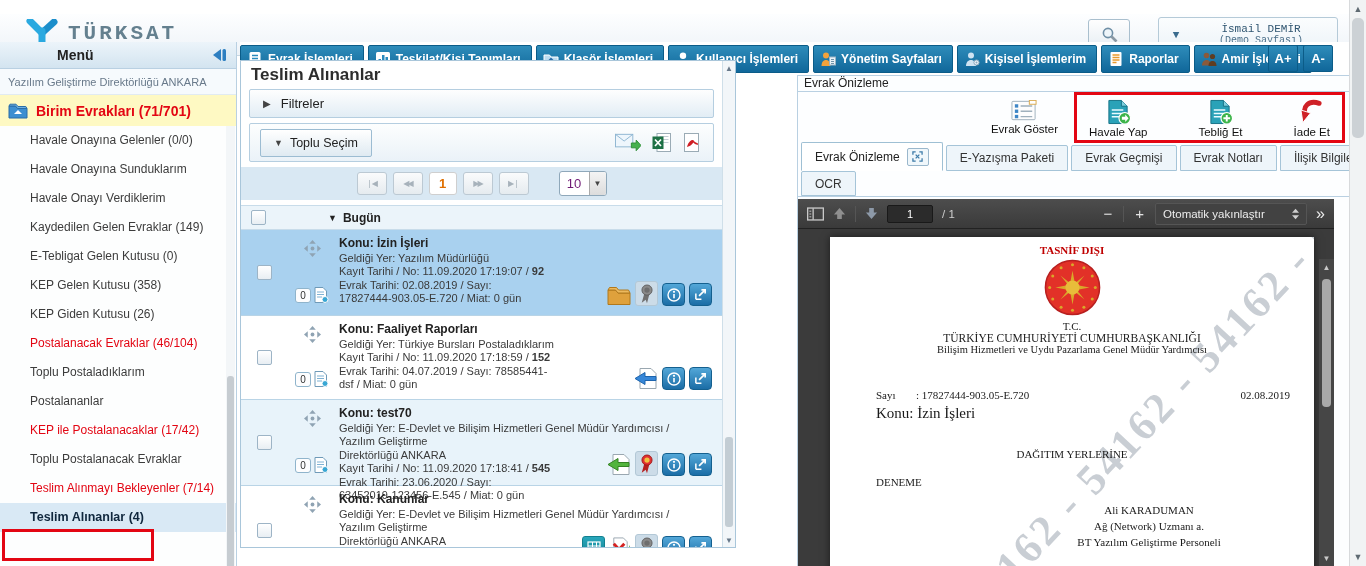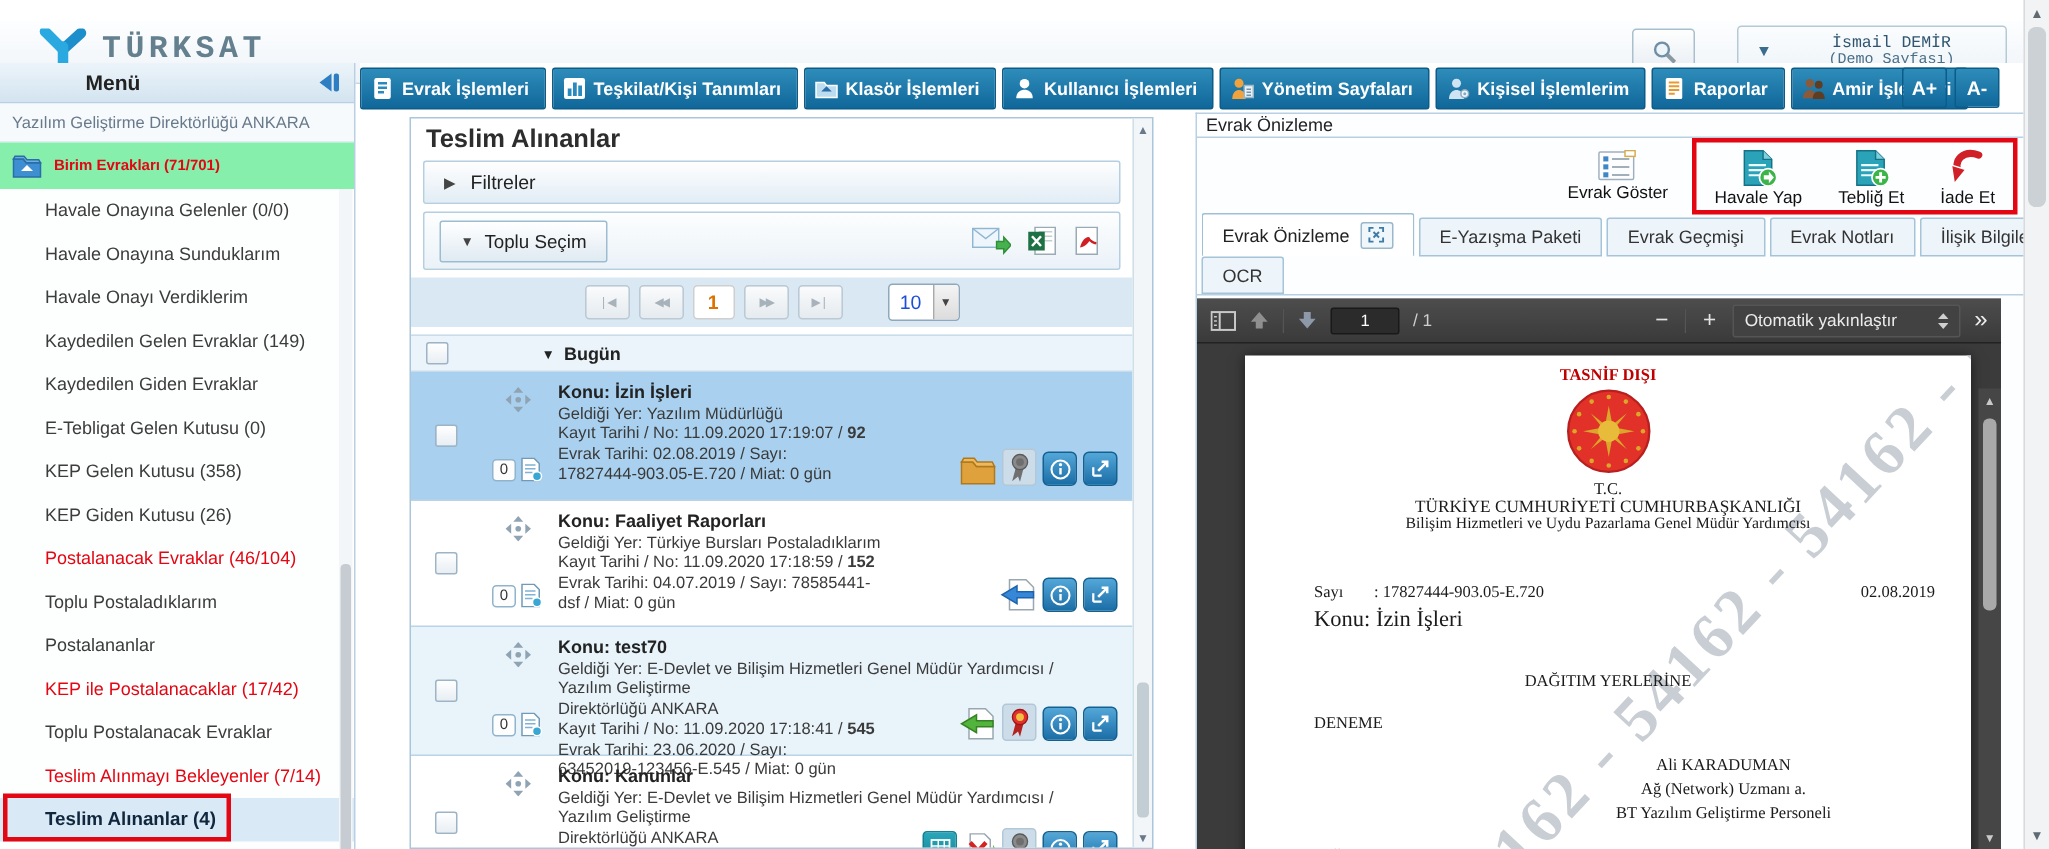--- a/index.html
+++ b/index.html
@@ -24,21 +24,21 @@
 
   
   .sidebar { position:absolute; left:0; top:42px; width:237px; height:524px; background:#fdfefe;
     border-right:1px solid #b9d0e2; }
   .menu-head { height:27px; display:flex; align-items:center; padding:0 9px;
     background:linear-gradient(180deg,#ecf4fa,#d3e4f0); border-bottom:1px solid #b9d0e2; }
   .menu-head .t { flex:1; font-size:14px; font-weight:bold; color:#222;margin-left:48px; }
   .org { height:26px; line-height:26px; padding-left:8px; font-size:11px; color:#68798a;
     background:#f6fafd; border-bottom:1px solid #e1ebf2; white-space:nowrap; }
   .root-item { height:31px; display:flex; align-items:center; gap:8px; padding-left:8px;
-    font-size:10px; font-weight:bold; color:#e30613; background:#86efac; }
+    font-size:14px; font-weight:bold; color:#e30613; background:#fef9c3; }
   .menu-list { list-style:none; }
   .menu-list li { height:29px; line-height:29px; padding-left:30px; font-size:12px; color:#3c3c3c;
     white-space:nowrap; cursor:default; }
   .menu-list li.red { color:#e30613; }
   .menu-list li.sel { background:#d9e9f5; color:#10273d; font-weight:bold; font-size:12.5px; }
   .side-scroll { position:absolute; right:1px; top:84px; bottom:0; width:9px; background:#f3f6f8; }
   .side-thumb { position:absolute; left:1px; width:7px; top:250px; height:225px; background:#c6ccd1; border-radius:3px; }
   .red-frame-menu { position:absolute; left:2px; top:487px; width:152px; height:32px;
     border:3px solid #e30613; z-index:6; pointer-events:none; }
 
@@ -47,43 +47,43 @@
   .nav-row { display:flex; gap:4px; padding-top:3px; }
   .nav-btn { height:28px; display:inline-flex; align-items:center; gap:5px; padding:0 10px 0 6px;
     background:linear-gradient(180deg,#2e8cba,#10679a); border:1px solid #0b5c88; border-radius:2px;
     color:#fff; font-size:12px; font-weight:bold; white-space:nowrap; cursor:pointer; }
   .font-btns { position:absolute; right:16px; top:3px; display:flex; gap:5px; }
   .font-btn { width:30px; height:27px; background:linear-gradient(180deg,#2e8cba,#10679a);
     border:1px solid #0b5c88; border-radius:2px; color:#fff; font-size:13px; font-weight:bold;
     display:flex; align-items:center; justify-content:center; cursor:pointer; }
 
   
-  .mid { position:absolute; left:240px; top:78px; width:496px; height:488px; background:#fff;
-    border:1px solid #a9c6da; overflow:hidden;margin-left:33px; }
+  .mid { position:absolute; left:240px; top:60px; width:496px; height:488px; background:#fff;
+    border:1px solid #a9c6da; overflow:hidden; }
   .mid-inner { position:absolute; left:0; right:13px; top:0; bottom:0; }
   .mid-title { margin:4px 0 4px 10px; font-size:17px; font-weight:bold; color:#2d2d2d; }
   .filt-bar { margin:2px 8px 0; height:29px; border:1px solid #b5cee0; border-radius:2px;
     background:linear-gradient(180deg,#fefefe,#e2edf5); display:flex; align-items:center; gap:10px;
     padding-left:13px; font-size:13px; color:#222; cursor:pointer; }
   .tool-bar { margin:5px 8px 0; height:39px; border:1px solid #b5cee0; border-radius:2px;
     background:linear-gradient(180deg,#fdfefe,#eaf2f8); display:flex; align-items:center; padding:0 10px; }
   .bulk-btn { height:28px; display:inline-flex; align-items:center; gap:7px; padding:0 13px;
     background:linear-gradient(180deg,#ffffff,#dfeaf2); border:1px solid #9cbcd2; border-radius:2px;
     font-size:12.5px; color:#222; cursor:pointer; }
   .tool-icons { margin-left:auto; display:flex; align-items:center; gap:11px; padding-right:2px; }
   .pag-bar { margin:5px 0 0; height:33px; background:#d9e8f3; display:flex; align-items:center;
     justify-content:center; gap:6px; }
   .pag-btn { width:30px; height:23px; border:1px solid #bcc9d3; border-radius:3px; color:#a7b2bb;
     background:linear-gradient(180deg,#fafbfc,#e5ebef); display:flex; align-items:center;
     justify-content:center; font-size:8px; letter-spacing:-1px; cursor:pointer; }
   .pag-page { width:28px; height:23px; border:1px solid #cfcfcf; border-radius:3px; background:#fff;
     color:#e07000; font-weight:bold; font-size:13px; display:flex; align-items:center; justify-content:center; }
   .size-sel { margin-left:24px; width:48px; height:25px; background:#fff; border:1px solid #8fa8ba;
     border-radius:3px; display:flex; overflow:hidden; cursor:pointer; }
-  .size-sel .v { flex:1; display:flex; align-items:center; justify-content:center; font-size:13px; color:#1d4ed8; }
+  .size-sel .v { flex:1; display:flex; align-items:center; justify-content:center; font-size:13px; color:#701a75; }
   .size-sel .c { width:17px; background:linear-gradient(180deg,#f4f4f4,#dcdcdc); border-left:1px solid #aaa;
     display:flex; align-items:center; justify-content:center; font-size:8px; color:#444; }
   .group-row { margin-top:5px; height:25px; background:#ebf4fa; border-top:1px solid #c8dcea;
     border-bottom:1px solid #c8dcea; display:flex; align-items:center; }
   .group-row .cb { margin-left:10px; }
   .group-lbl { margin-left:62px; font-size:12px; font-weight:bold; color:#222; display:flex; gap:6px; align-items:center; }
   .cb { width:15px; height:15px; border:1px solid #9db4c6; border-radius:2px;
     background:linear-gradient(180deg,#ffffff,#e8eef3); cursor:pointer; }
   .rows { }
   .row { position:relative; display:flex; border-bottom:1px solid #b9d4e6; }
@@ -115,21 +115,21 @@
   .mid-thumb { position:absolute; left:2px; right:2px; bottom:20px; height:90px; background:#c3cdd4; border-radius:3px; }
 
   
   .rightp { position:absolute; left:797px; top:75px; width:552px; height:491px; background:#fdfeff;
     border-left:1px solid #b9d0e2; border-top:1px solid #b9d0e2; }
   .rp-head { height:16px; line-height:15px; border-bottom:1px solid #b9d0e2; padding-left:6px;
     font-size:12px; color:#222; background:#fcfeff; }
   .rp-tools { height:50px; display:flex; justify-content:flex-end; align-items:center; padding-right:4px; }
   .tool-item { display:flex; flex-direction:column; align-items:center; gap:1px; font-size:11.5px;
     color:#111; cursor:pointer; }
-  .redbox { display:flex; gap:24px; border:3px solid #e30613; padding:4px 12px 2px; margin-left:16px; }
+  .redbox { display:flex; gap:51px; border:3px solid #e30613; padding:4px 12px 2px; margin-left:16px; }
   .rp-tabs { display:flex; gap:3px; padding-left:3px; align-items:flex-end; height:29px; }
   .tab { height:26px; display:flex; align-items:center; gap:7px; padding:0 13px; font-size:12px; color:#333;
     background:#eef5fa; border:1px solid #a5c4d8; border-radius:2px 2px 0 0; cursor:pointer; white-space:nowrap; }
   .tab.active { height:29px; background:#fff; color:#222; border-color:#9fc0d4; border-bottom-color:#fff; }
   .expand-btn { width:22px; height:18px; border:1px solid #9ab7cc; background:#f0f7fb; border-radius:2px;
     display:flex; align-items:center; justify-content:center; cursor:pointer; }
   .rp-tabs2 { height:26px; display:flex; padding-left:3px; border-bottom:1px solid #b9d0e2; }
   .rp-tabs2 .tab { height:25px; }
 
   
@@ -223,21 +223,20 @@
         <path d="M1 3 h6.5 l2 2.5 H19 l-1.2-2 H10 L8 1.2 H2z" fill="#6cb0e2" stroke="#2a6da8"></path>
         <polygon points="10,7 14,11 6,11" fill="#fff"></polygon>
       </svg>
       <span>Birim Evrakları (71/701)</span>
     </div>
     <ul class="menu-list">
       <li>Havale Onayına Gelenler (0/0)</li>
       <li>Havale Onayına Sunduklarım</li>
       <li>Havale Onayı Verdiklerim</li>
       <li>Kaydedilen Gelen Evraklar (149)</li>
-      <li>Kaydedilen Giden Evraklar</li>
       <li>E-Tebligat Gelen Kutusu (0)</li>
       <li>KEP Gelen Kutusu (358)</li>
       <li>KEP Giden Kutusu (26)</li>
       <li class="red">Postalanacak Evraklar (46/104)</li>
       <li>Toplu Postaladıklarım</li>
       <li>Postalananlar</li>
       <li class="red">KEP ile Postalanacaklar (17/42)</li>
       <li>Toplu Postalanacak Evraklar</li>
       <li class="red">Teslim Alınmayı Bekleyenler (7/14)</li>
       <li class="sel">Teslim Alınanlar (4)</li>

